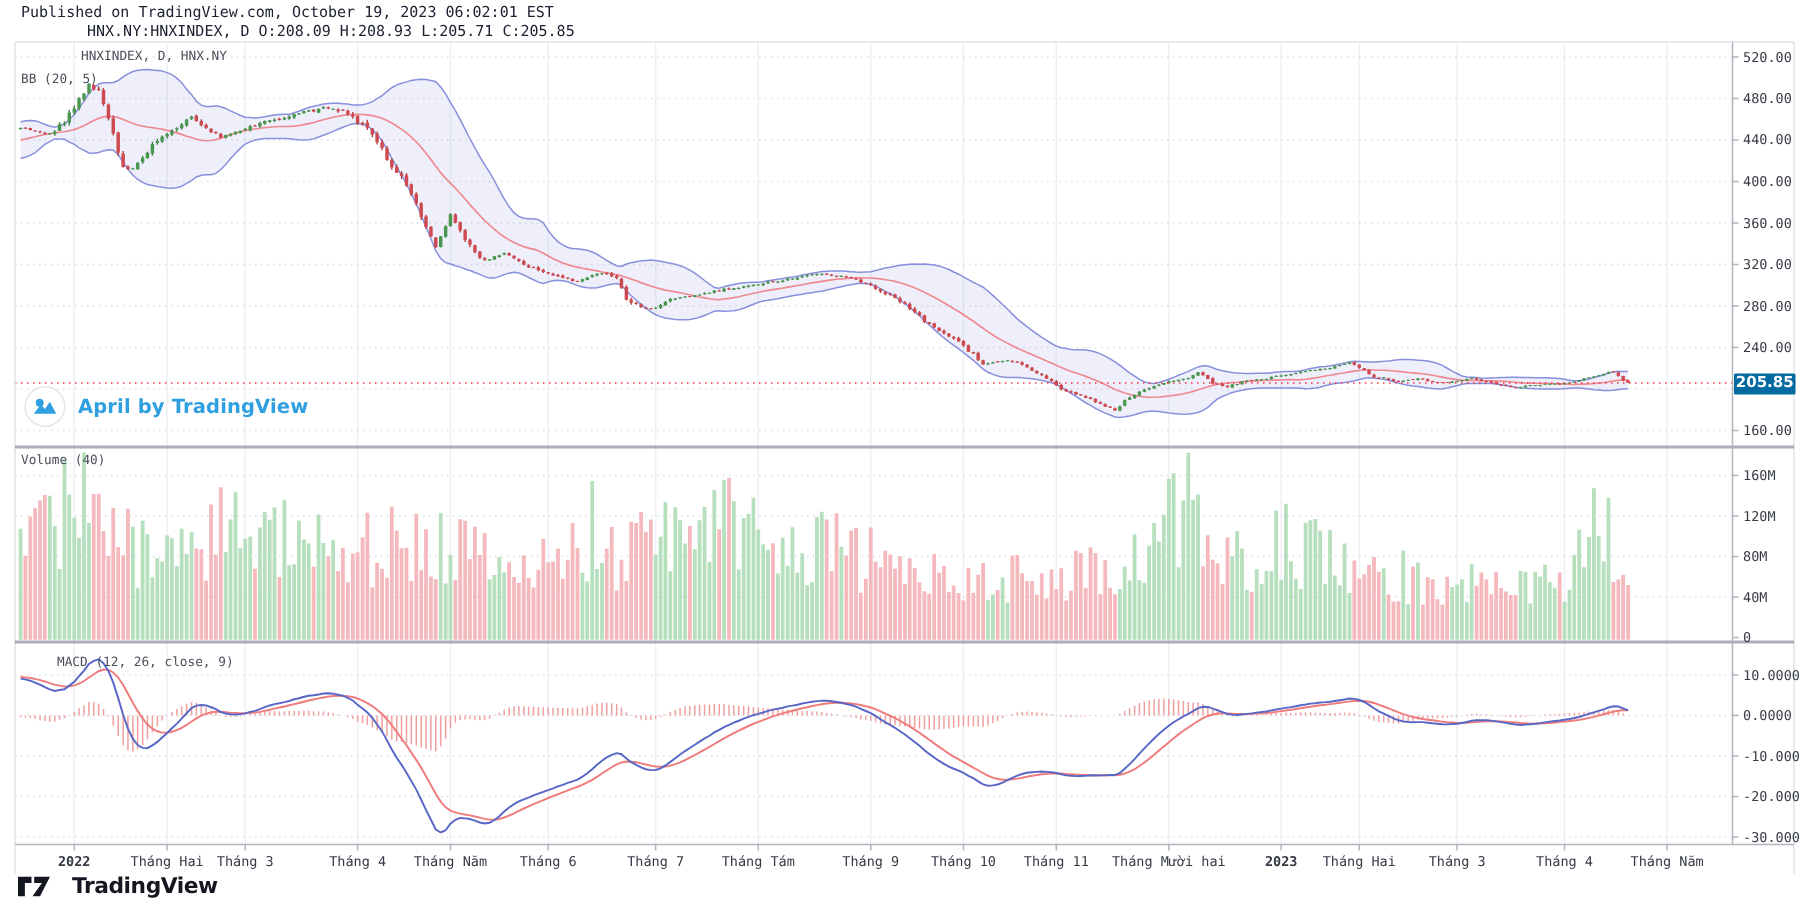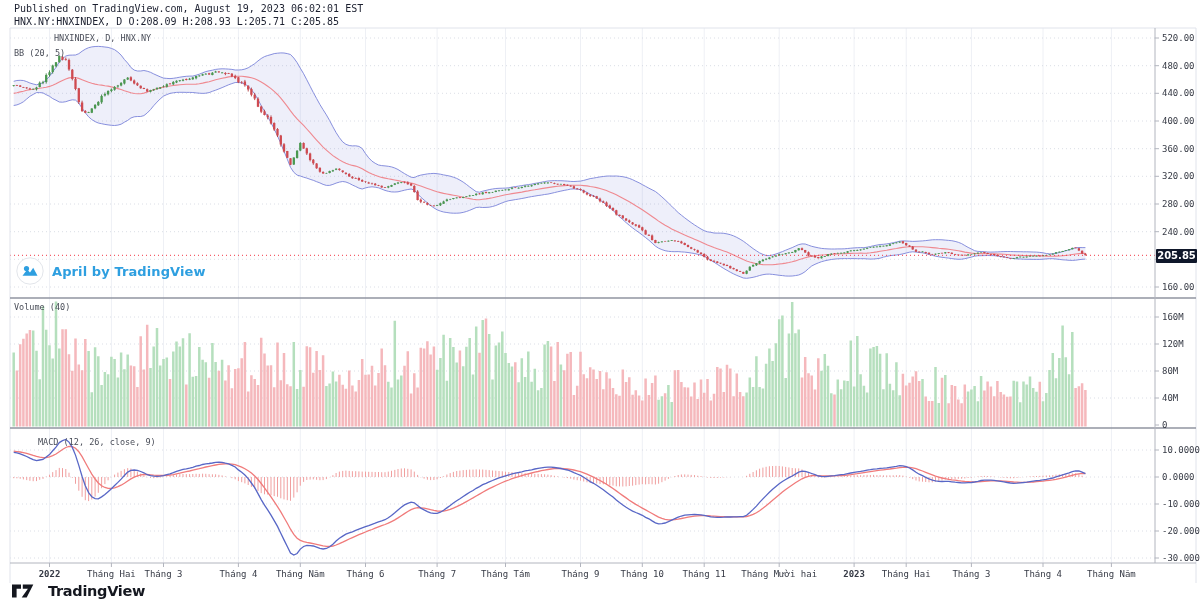--- a/index.html
+++ b/index.html
@@ -2,38 +2,38 @@
 <html><head>
 <meta charset="utf-8">
 <style>
   html,body{margin:0;padding:0;background:#fff;}
   body{width:1200px;height:602px;position:relative;overflow:hidden;
        font-family:"DejaVu Sans",sans-serif;-webkit-font-smoothing:antialiased;}
   .abs{position:absolute;}
   .mono{font-family:"DejaVu Sans Mono",monospace;}
   .hdr{left:14px;font-size:10px;color:#1c2030;white-space:pre;}
   #hdr1{top:3px;}
-  #hdr2{top:16px;}
+  #hdr2{top:16px;margin-left:44px;}
   .panel-label{font-size:8.5px;color:#4a4e59;white-space:pre;left:14px;z-index:4;}
   #legend1{top:33px;padding-left:40px;}
   #legend2{top:48px;}
   #vol-label{top:302px;}
   #macd-label{top:437px;padding-left:24px;}
   #chart{left:0;top:0;}
   #attribution{left:16px;top:257px;display:flex;align-items:center;gap:8px;z-index:5;cursor:pointer;}
   #attribution .txt{font-size:13px;font-weight:600;color:#2e9fe0;letter-spacing:.1px;}
-  #price-badge{left:1156px;top:249px;width:41px;height:14px;background:#0f172a;color:#fff;
+  #price-badge{left:1156px;top:249px;width:41px;height:14px;background:#0369a1;color:#fff;
     font-size:10px;font-weight:bold;text-align:center;line-height:14px;z-index:6;border-radius:1px;}
   #footer{left:12px;top:583px;display:flex;align-items:center;gap:14px;z-index:5;cursor:pointer;}
   #footer .brand{font-size:14.5px;font-weight:bold;color:#14171f;letter-spacing:-.3px;}
 </style>
 </head>
 <body>
 
-<div class="abs mono hdr" id="hdr1">Published on TradingView.com, August 19, 2023 06:02:01 EST</div>
+<div class="abs mono hdr" id="hdr1">Published on TradingView.com, October 19, 2023 06:02:01 EST</div>
 <div class="abs mono hdr" id="hdr2">HNX.NY:HNXINDEX, D O:208.09 H:208.93 L:205.71 C:205.85</div>
 
 <svg id="chart" class="abs" width="1200" height="602" viewBox="0 0 1200 602">
     <defs>
       <clipPath id="clip-main">
         <rect x="10" y="28" width="1145" height="270"></rect>
       </clipPath>
       <clipPath id="clip-vol">
         <rect x="10" y="298" width="1145" height="130"></rect>
       </clipPath>

